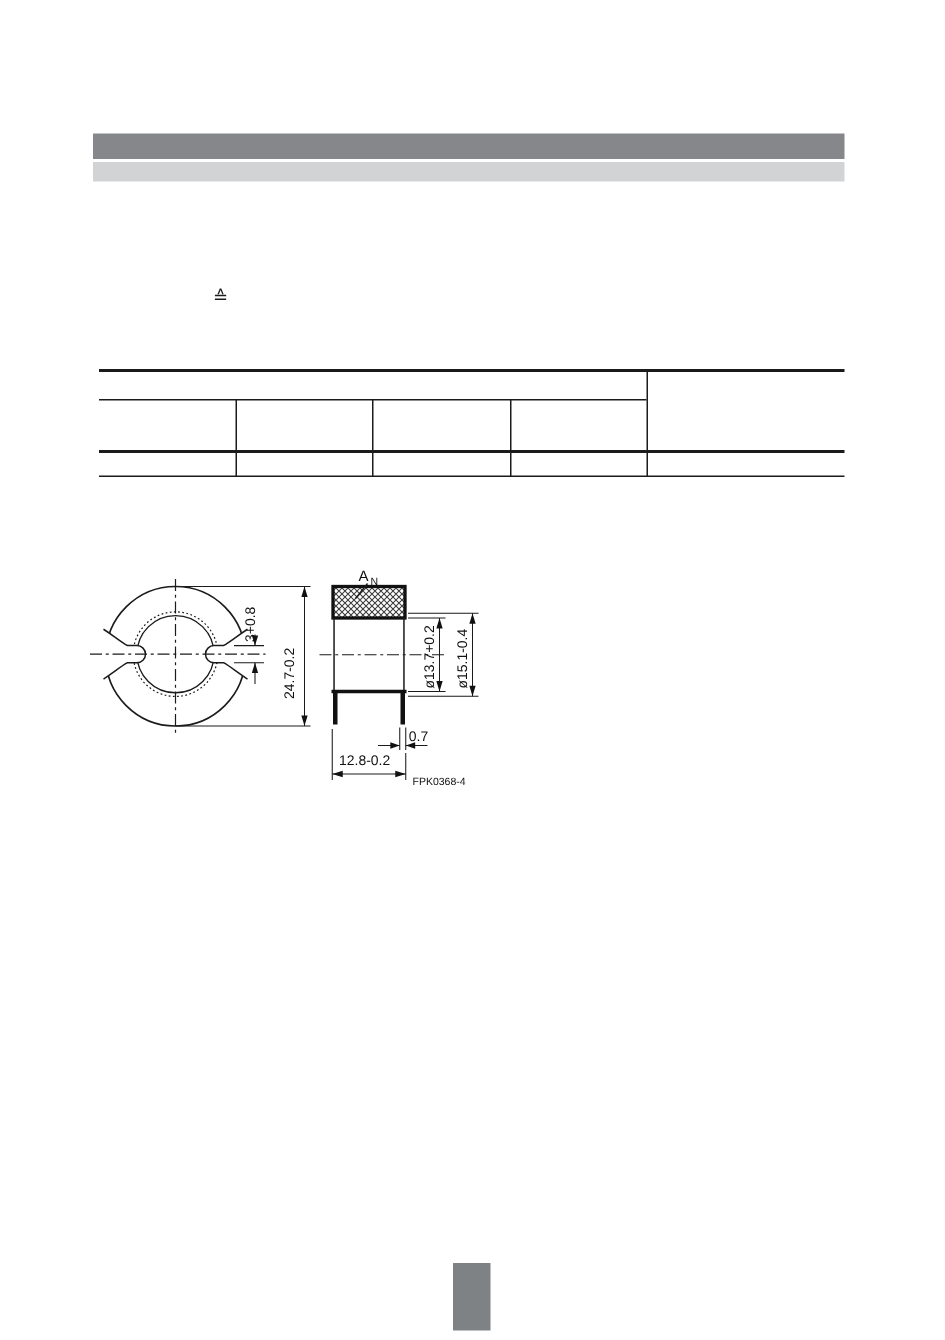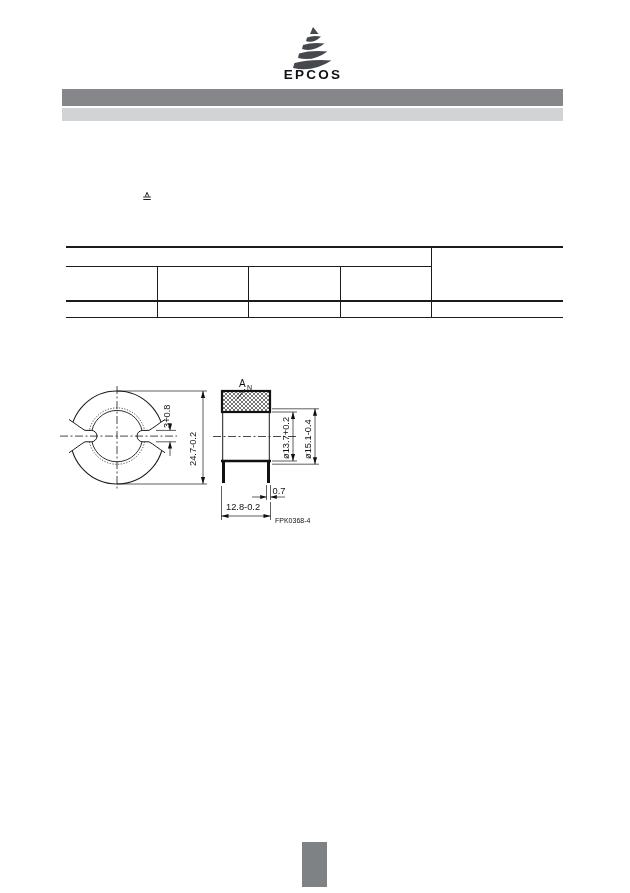--- a/index.html
+++ b/index.html
@@ -16,32 +16,20 @@
   #footer-box{left:302px;top:842px;width:25px;height:45px;background:#7F8285;}
   #logo-wrap{left:281px;top:26px;width:64px;height:58px;}
   #drawing-wrap{left:50px;top:360px;width:300px;height:180px;}
   svg text{font-family:"Liberation Sans",sans-serif;fill:#111;}
 </style>
 </head>
 <body>
 
 <div id="page">
 
-  <div id="logo-wrap" class="abs">
-    <svg width="64" height="58" viewBox="0 0 64 58">
-      <g fill="#45484D">
-        <path d="M32,1 L37.5,8 L29,8 Z"></path>
-        <path d="M25,15 Q 32.5,18 40,10.5 Q 32,9 26,11.5 Z"></path>
-        <path d="M21,23 Q 32,26.5 43.5,17.5 Q 31,16 22,19 Z"></path>
-        <path d="M17,32 Q 32,36 46.5,25.5 Q 30,24 18,27.5 Z"></path>
-        <path d="M12,42 Q 32,46.5 50.5,34.5 Q 29,33 13.5,37 Z"></path>
-      </g>
-      <text x="32" y="53" text-anchor="middle" font-size="13.5" font-weight="bold" letter-spacing="2.2" fill="#3E4247">EPCOS</text>
-    </svg>
-  </div>
 
   <div id="bar-dark" class="abs"></div>
   <div id="bar-light" class="abs"></div>
 
   <div id="corresponds" class="abs">≙</div>
 
   <div>
     <div class="hline" style="left:66px;top:246px;width:497px;height:1.6px;"></div>
     <div class="hline" style="left:66px;top:265.5px;width:365px;height:1px;"></div>
     <div class="hline" style="left:66px;top:300px;width:497px;height:1.6px;"></div>

